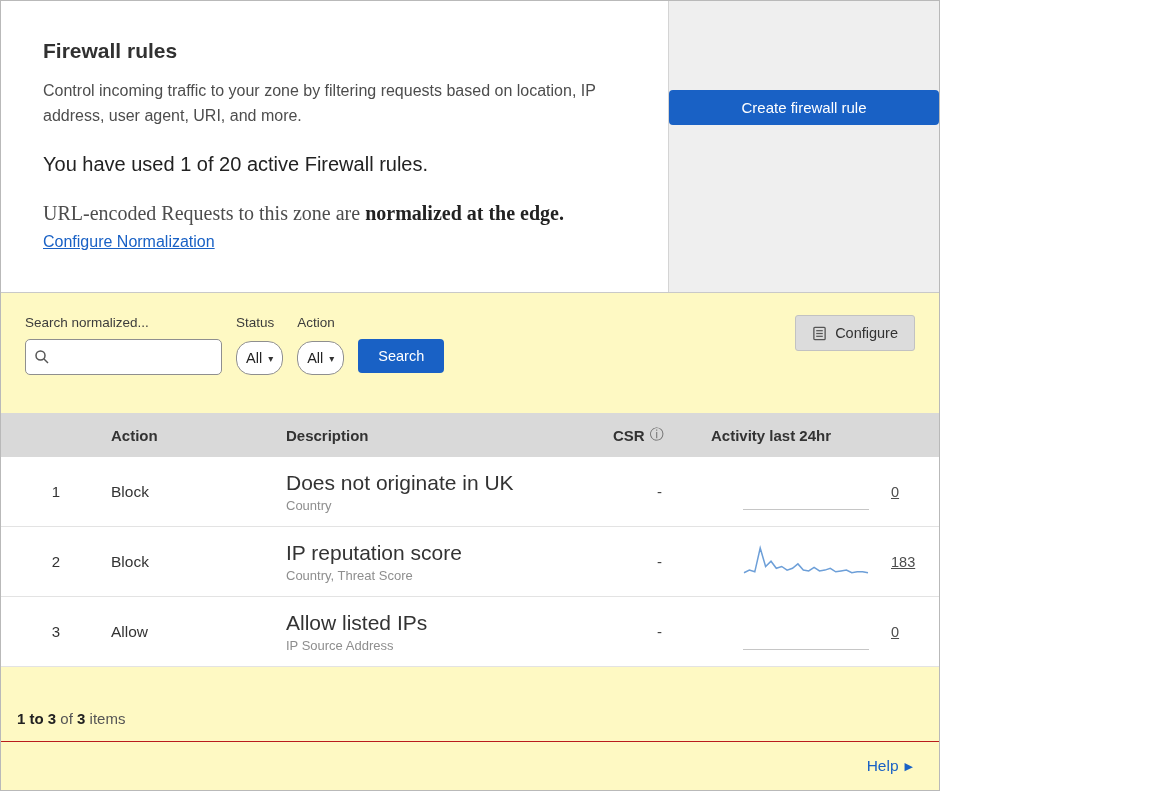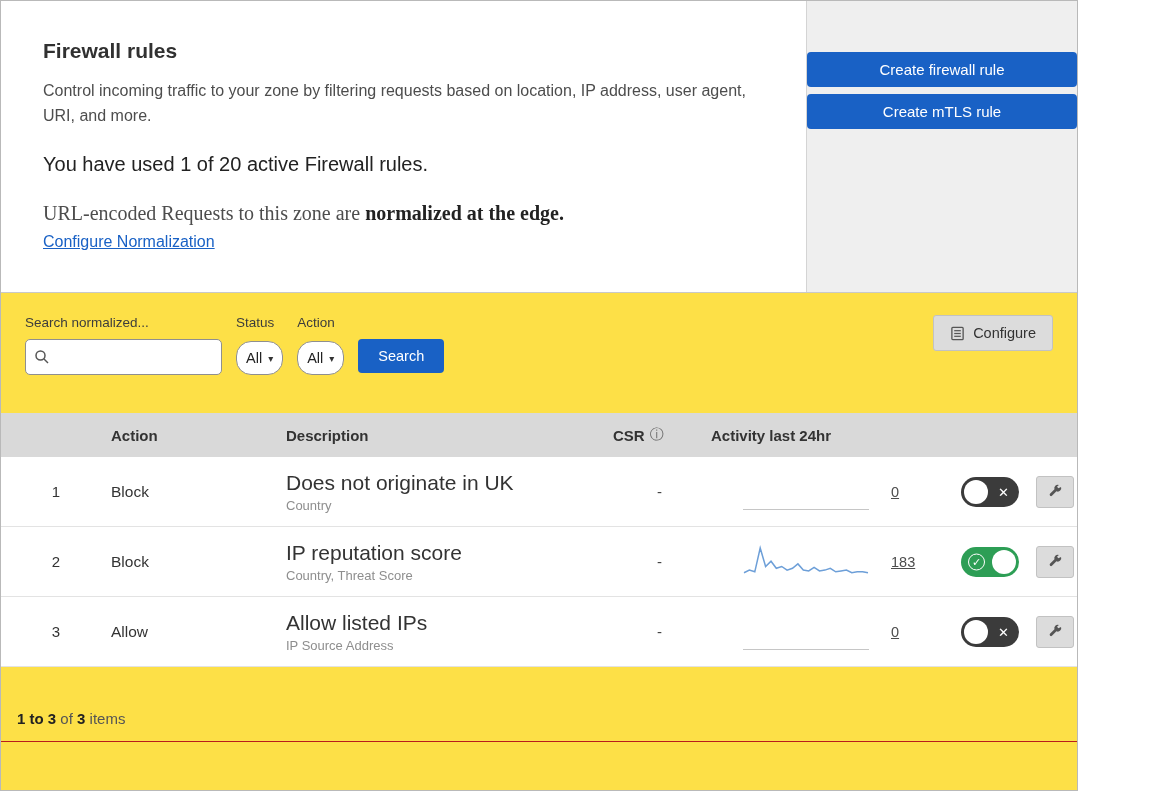--- a/index.html
+++ b/index.html
@@ -1,28 +1,28 @@
 <!DOCTYPE html>
 <html><head>
 <meta charset="utf-8">
 <style>
   * { margin:0; padding:0; box-sizing:border-box; }
   html,body { width:1161px; height:791px; background:#fff; font-family:"Liberation Sans", sans-serif; color:#333; }
-  .page { width:1078px; height:791px; border:1px solid #b9b9b9; background:#fde047; display:flex; flex-direction:column; overflow:hidden; }
+  .page { width:940px; height:791px; border:1px solid #b9b9b9; background:#fef9c3; display:flex; flex-direction:column; overflow:hidden; }
 
   
   .top { display:flex; height:292px; border-bottom:1px solid #c9c9c9; flex:0 0 auto; }
   .top-left { width:812px; background:#fff; padding:38px 40px 0 42px; border-right:1px solid #d4d4d4; }
   .page-title { font-size:21px; font-weight:bold; color:#313131; margin-bottom:16px; }
   .page-desc { font-size:16px; color:#4d4d4d; line-height:1.55; max-width:730px; margin-bottom:24px; }
   .usage-line { font-size:20px; font-weight:normal; color:#222; margin-bottom:26px; }
   .norm-line { font-size:20px; color:#4d4d4d; margin-bottom:8px;font-family:Liberation Serif, serif; }
   .norm-line b { color:#222; }
   a.link { color:#1961c5; text-decoration:underline; font-size:16px; cursor:pointer; }
-  .top-right { flex:1; background:#efefef; display:flex; flex-direction:column; align-items:center; gap:7px; padding-top:51px; }
+  .top-right { flex:1; background:#efefef; display:flex; flex-direction:column; align-items:center; gap:7px; padding-top:89px; }
   .btn-primary { width:270px; height:35px; background:#1961c5; color:#fff; border:none; border-radius:4px; font-size:15px; font-family:inherit; cursor:pointer; }
 
   
   .filters { height:120px; flex:0 0 auto; display:flex; align-items:flex-start; padding:22px 24px 0 24px; position:relative; }
   .f-group { display:flex; flex-direction:column; margin-right:14px; }
   .f-label { font-size:13.5px; color:#3c3c3c; margin-bottom:9px; }
   .search-box { width:197px; height:36px; border:1px solid #8f8f8f; border-radius:5px; display:flex; align-items:center; padding:0 8px; background:#fff; }
   .search-box input { border:none; outline:none; flex:1; font-size:14px; font-family:inherit; min-width:0; }
   .mag { width:16px; height:16px; margin-right:6px; flex:0 0 auto; }
   .dropdown { height:34px; border:1px solid #8f8f8f; border-radius:15px; background:#fff; display:flex; align-items:center; gap:6px; padding:0 9px; font-size:14.5px; color:#222; cursor:pointer; margin-top:2px; }
@@ -75,21 +75,20 @@
   <div class="top">
     <div class="top-left">
       <div class="page-title">Firewall rules</div>
       <div class="page-desc">Control incoming traffic to your zone by filtering requests based on location, IP address, user agent, URI, and more.</div>
       <div class="usage-line">You have used 1 of 20 active Firewall rules.</div>
       <div class="norm-line"><span>URL-encoded Requests to this zone are </span><b>normalized at the edge.</b></div>
       <a class="link">Configure Normalization</a>
     </div>
     <div class="top-right">
       <button class="btn-primary">Create firewall rule</button>
-      <button class="btn-primary">Create mTLS rule</button>
     </div>
   </div>
 
   <div class="filters">
     <div class="f-group">
       <div class="f-label">Search normalized...</div>
       <div class="search-box">
         <svg class="mag" viewBox="0 0 16 16">
             <circle cx="6.5" cy="6.5" r="4.5" fill="none" stroke="#555" stroke-width="1.5"></circle>
             <line x1="10" y1="10" x2="14" y2="14" stroke="#555" stroke-width="1.5"></line>
@@ -219,14 +218,20 @@
         </div>
       <div class="icon-btn">
           <span>✕</span>
         </div>
     </div>
   </div>
 
   <div class="footer-items">
     <span><b>1 to 3</b><span> of </span><b>3</b><span> items</span></span>
   </div>
+  <div class="help-row">
+    <a class="help-link">
+        <span>Help</span>
+        <span class="help-arrow">▶</span>
+      </a>
+  </div>
 
 </div>
 
 </body></html>

